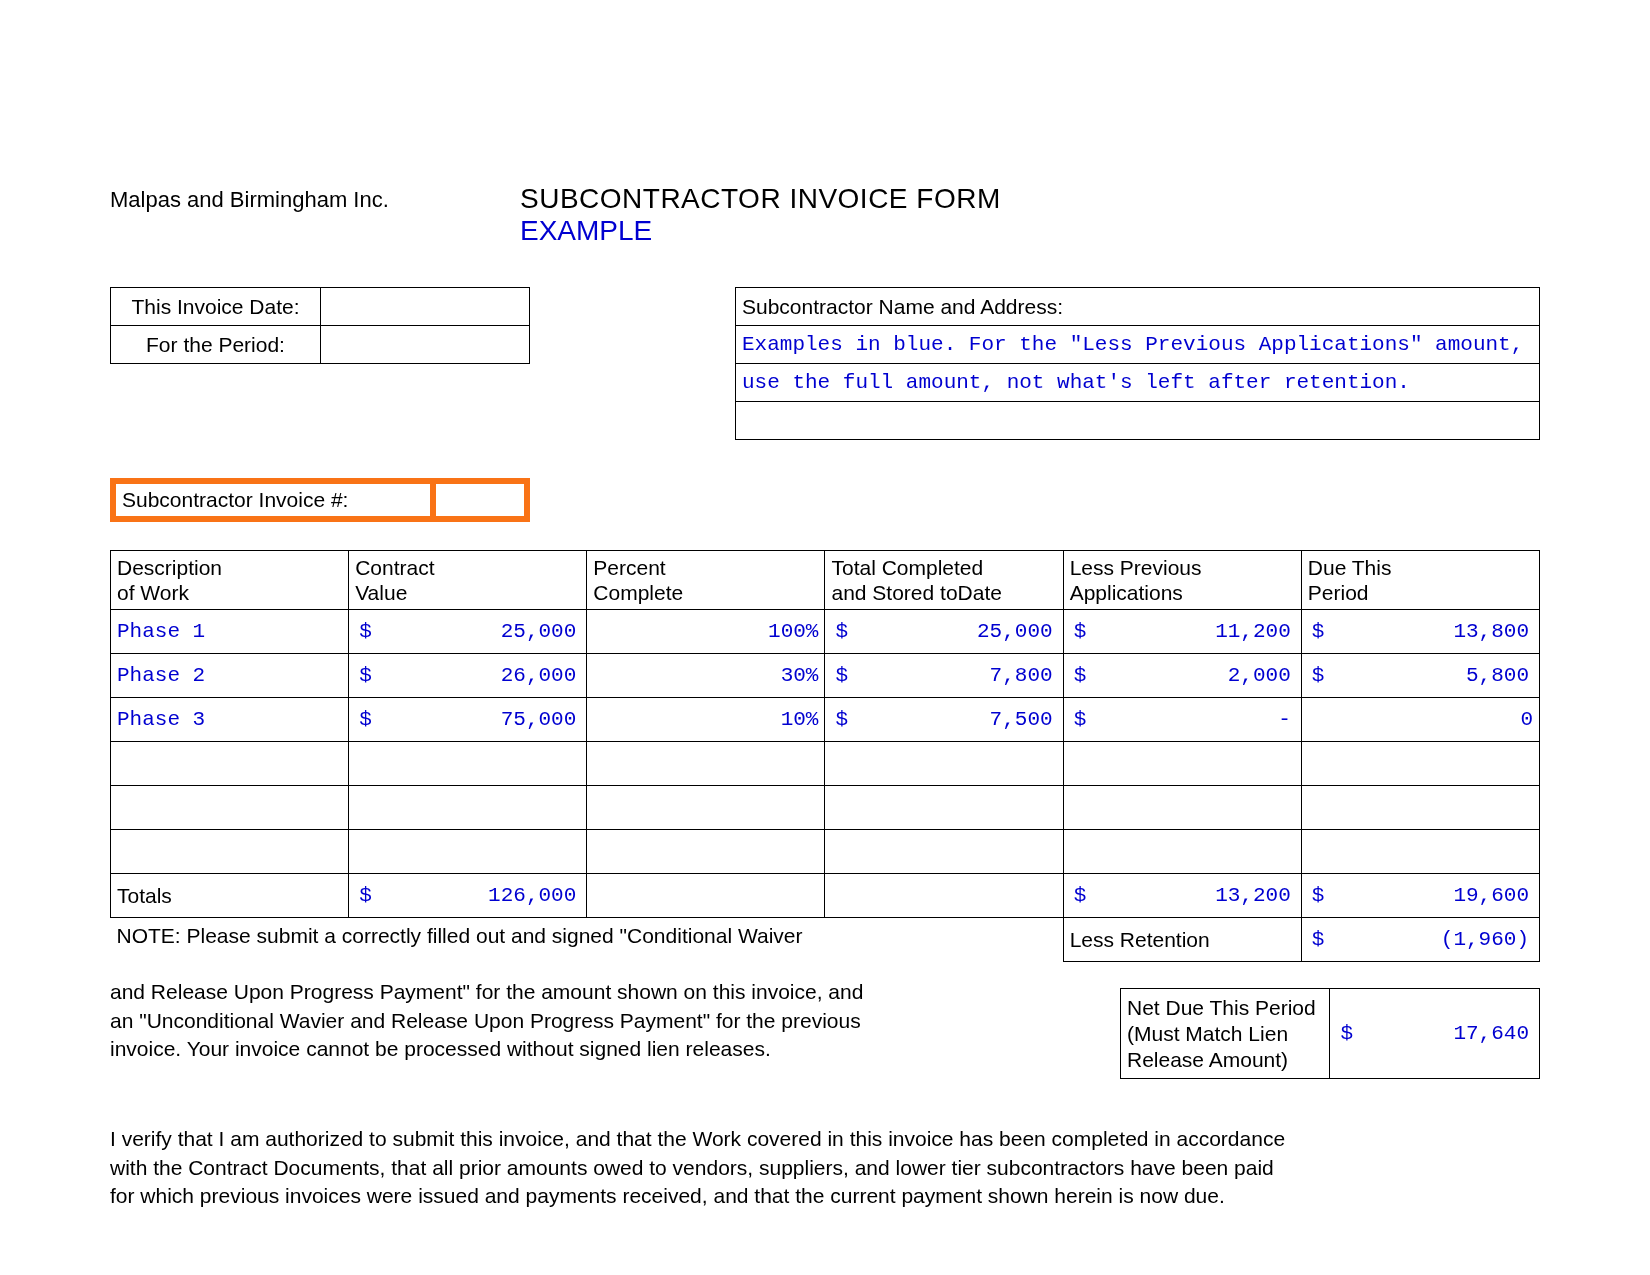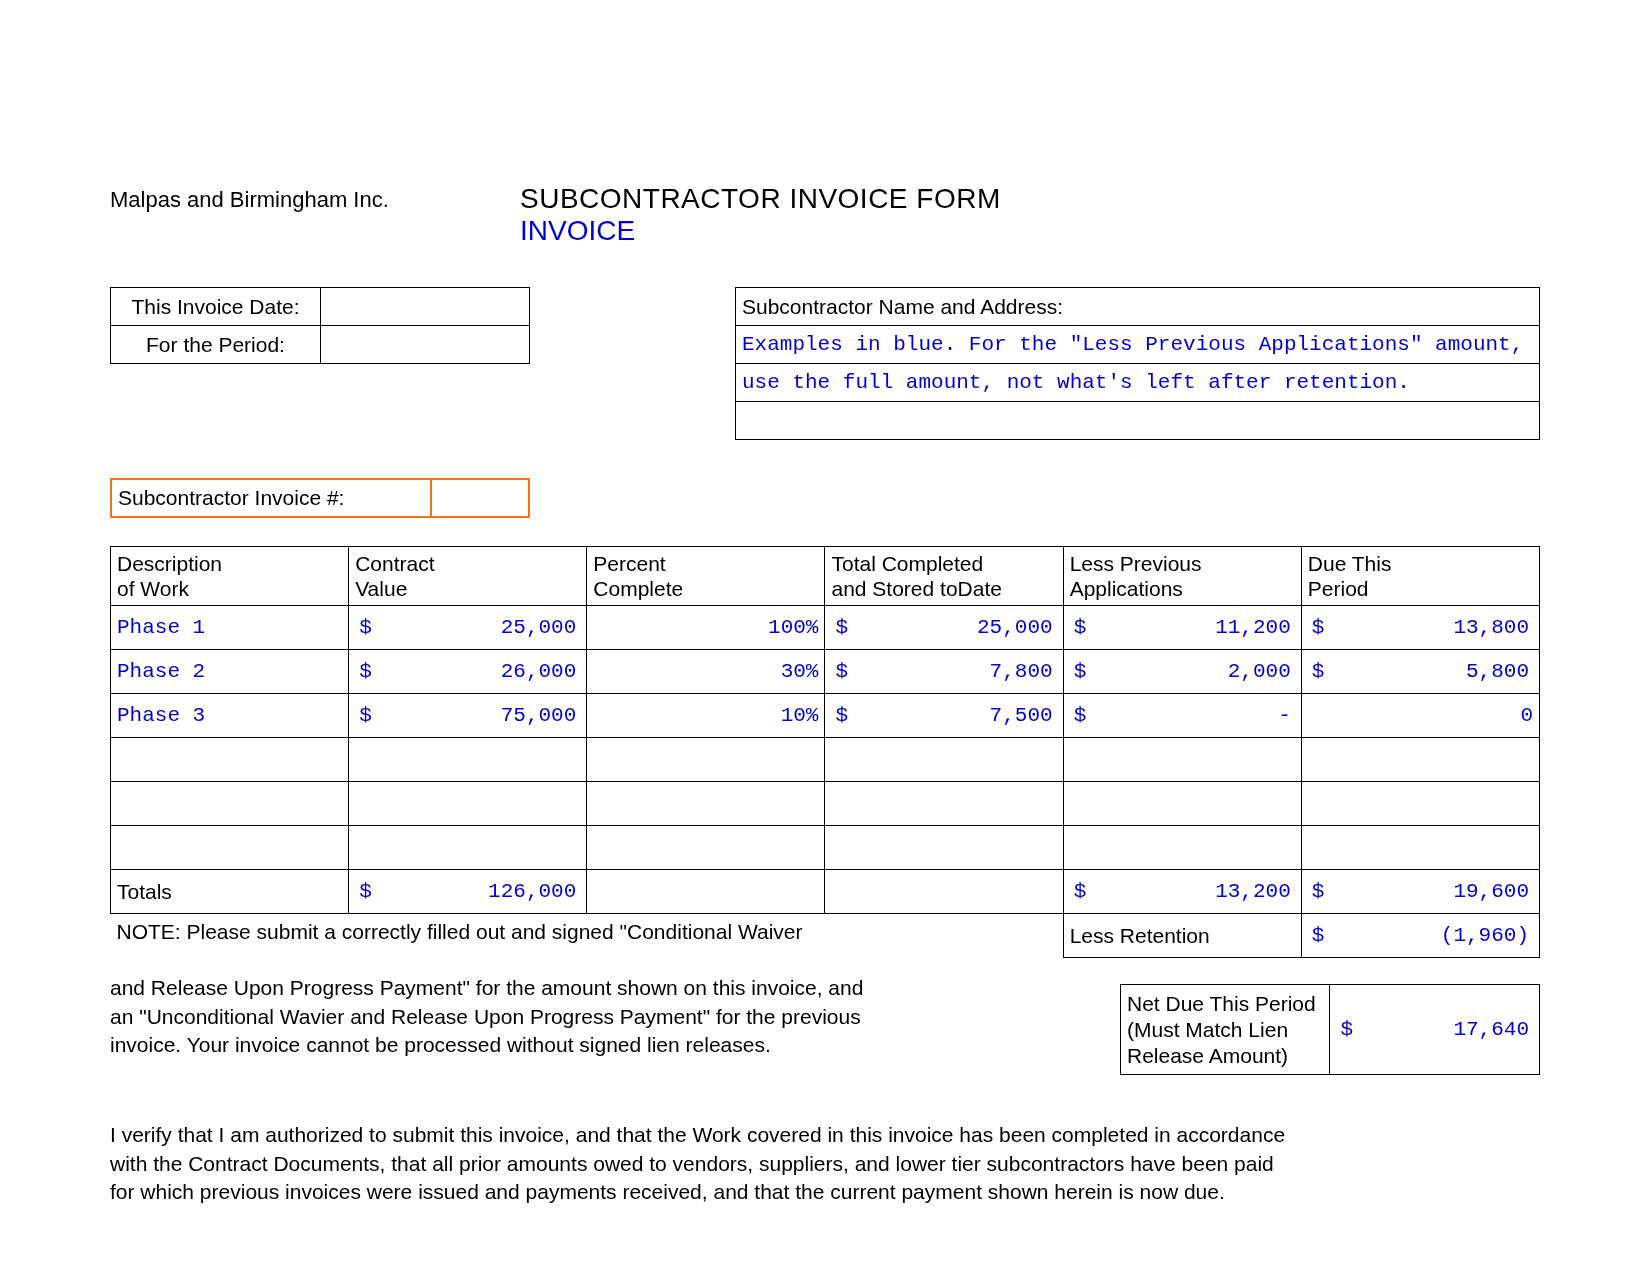--- a/index.html
+++ b/index.html
@@ -23,21 +23,21 @@
   .info-row{display:flex;margin-bottom:0;}
   .info-left{width:420px;text-align:center;}
   .info-left table{width:100%;}
   .info-left td{border:1px solid #000;height:38px;padding:4px 6px;box-sizing:border-box;}
   .info-left .lbl{width:210px;}
   .gap{width:205px;}
   .info-right{flex:1;}
   .info-right table{width:100%;}
   .info-right td{border:1px solid #000;height:38px;padding:4px 6px;box-sizing:border-box;}
   .sub-inv{margin-top:38px;width:420px;}
-  .sub-inv td{border:2px solid #f97316;height:38px;padding:4px 6px;box-sizing:border-box;}
+  .sub-inv td{border:6px solid #f97316;height:38px;padding:4px 6px;box-sizing:border-box;}
   .main-table{width:100%;margin-top:28px;}
   .main-table td{border:1px solid #000;box-sizing:border-box;padding:4px 6px;vertical-align:top;}
   .hdr td{height:56px;line-height:1.2;}
   .data td{height:44px;vertical-align:middle;}
   .c1{width:210px;}
   .c2{width:210px;}
   .c3{width:210px;}
   .c4{width:210px;}
   .c5{width:210px;}
   .c6{width:210px;}
@@ -52,21 +52,21 @@
 </style>
 </head>
 <body>
 
 <div class="page">
 
   <div class="header-row">
     <div class="company">Malpas and Birmingham Inc.</div>
     <div class="title-block">
       <div class="title-line1">SUBCONTRACTOR INVOICE FORM</div>
-      <div class="title-line2">INVOICE</div>
+      <div class="title-line2">EXAMPLE</div>
     </div>
   </div>
 
   <div class="info-row">
     <div class="info-left">
       <table>
         <tbody>
             <tr>
           <td class="lbl thick-top thick-left">This Invoice Date:</td>
           <td class="thick-top thick-right"></td>

